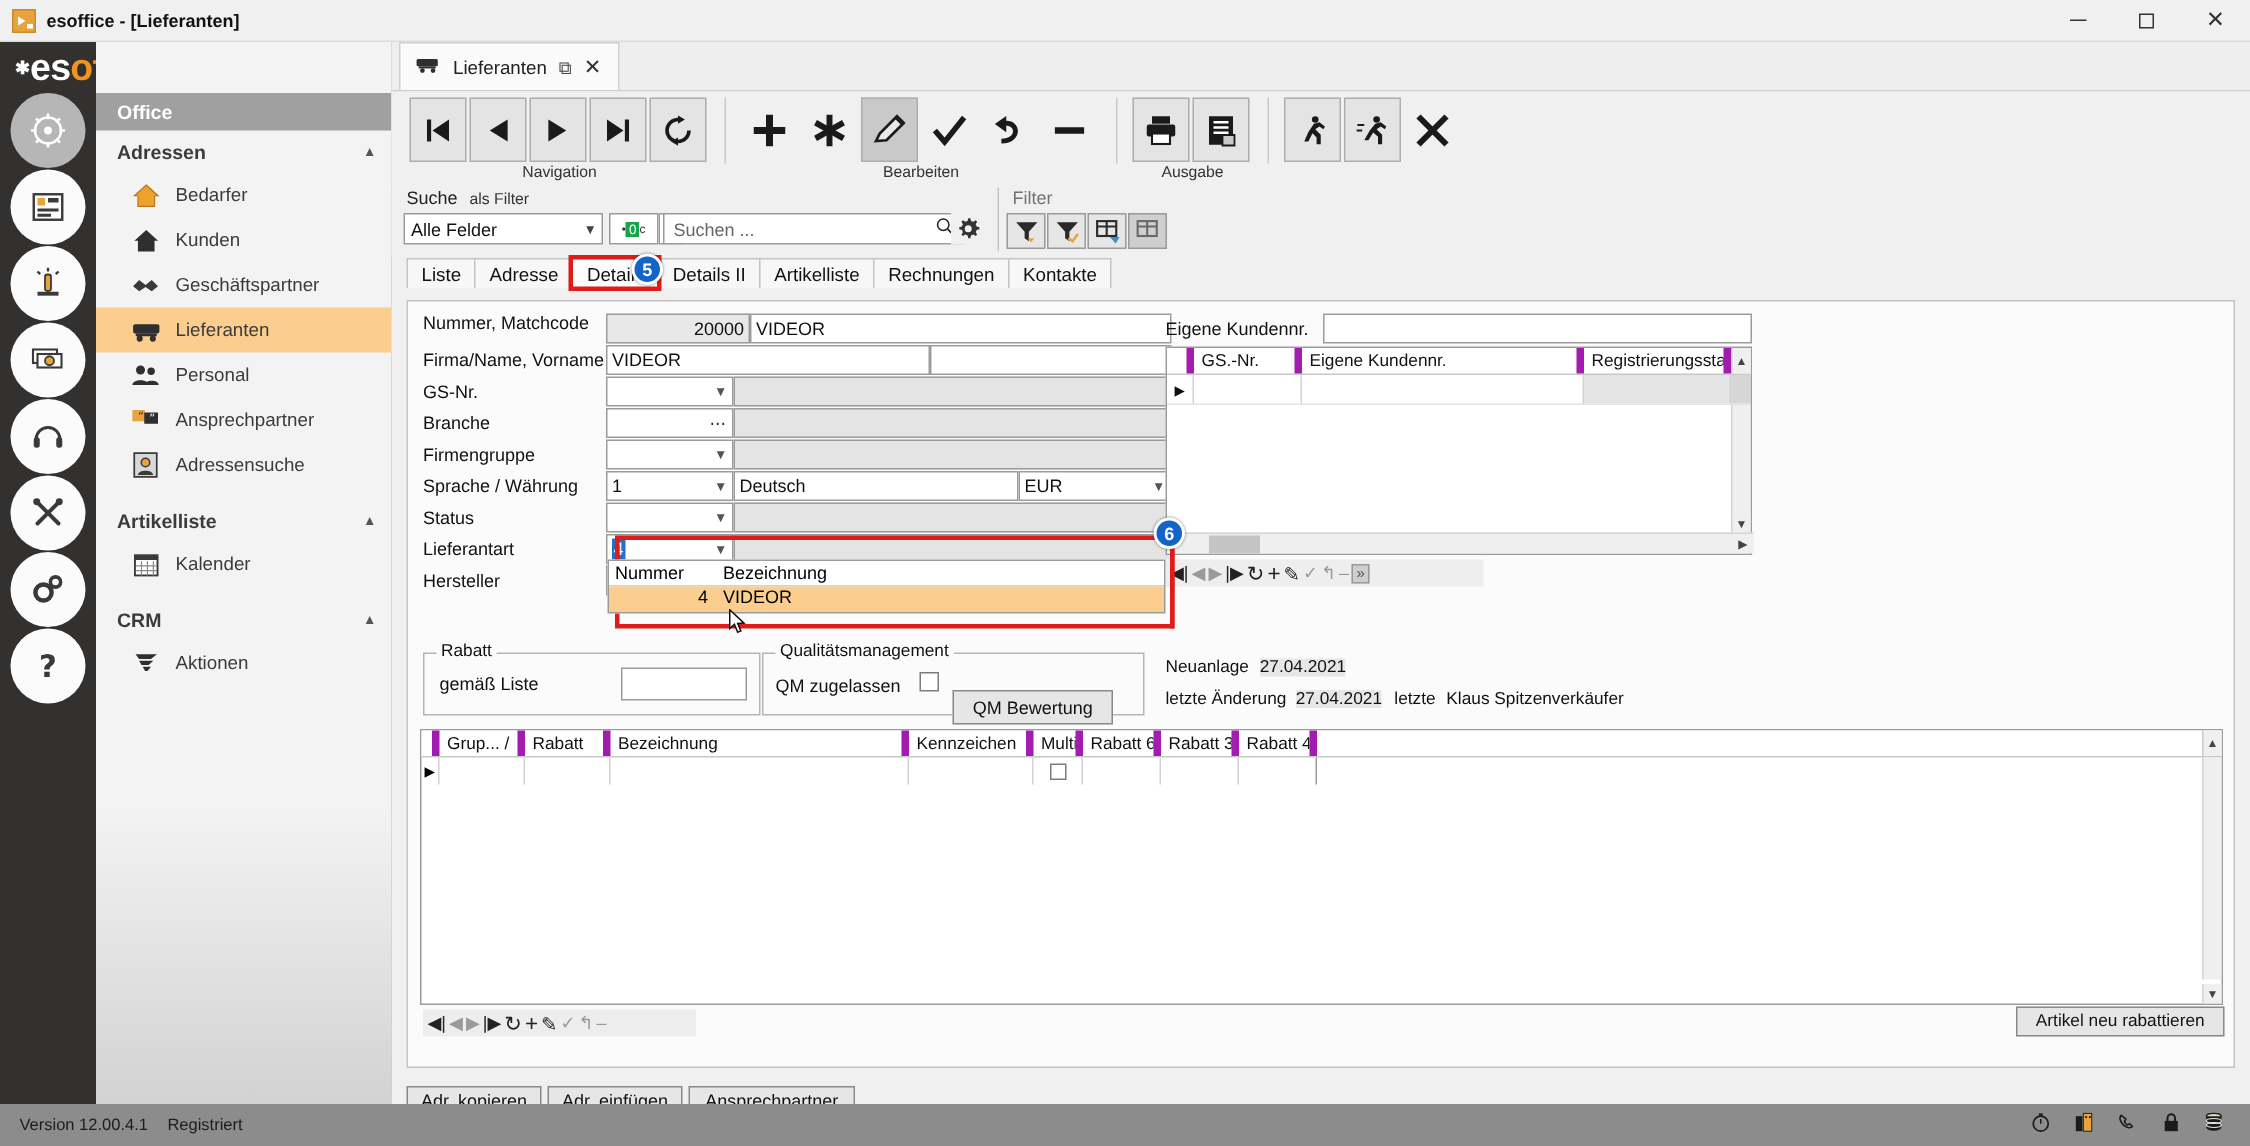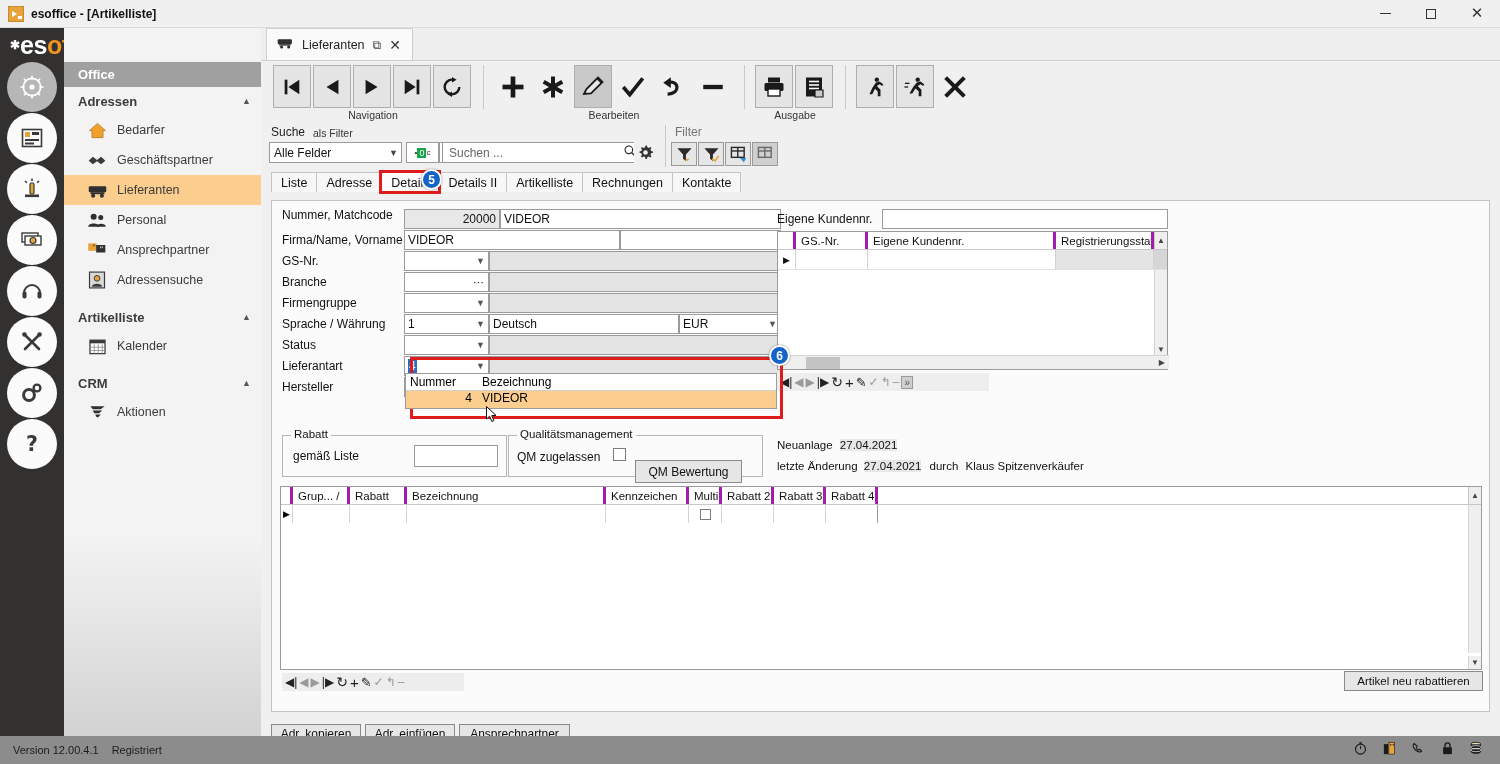--- a/index.html
+++ b/index.html
@@ -176,21 +176,21 @@
     font-size: 12px; color: #111; display: flex; align-items: center; padding: 0 3px; }
   .fld.ro { background: #e8e8e8; }
   .fld.grey { background: #e4e4e4; }
   .cv { font-size: 9px; color: #555; margin-left: auto; }
   .dots { margin-left: auto; font-size: 11px; color: #222; letter-spacing: 1px; }
 
   
   .grid { position: absolute; background: #fff; border: 1px solid #9b9b9b; }
   .gridhead { display: flex; height: 18px; background: #fff; border-bottom: 1px solid #c8c8c8;
     font-size: 11.5px; color: #111; }
-  .gcell { border-right: 3px solid #a21caf; padding-left: 5px; display: flex; align-items: center;
+  .gcell { border-right: 5px solid #a21caf; padding-left: 5px; display: flex; align-items: center;
     height: 100%; overflow: hidden; white-space: nowrap; }
   .growcell { border-right: 1px solid #d2d2d2; height: 100%; }
 
   .navbar-sm { display: flex; align-items: center; height: 18px; gap: 2px; background: #eee;
     padding: 0 3px; font-size: 12px; color: #9a9a9a; }
   .navbar-sm .on { color: #222; }
 
   .fieldset { position: absolute; border: 1px solid #b5b5b5; }
   .fieldset .legend { position: absolute; top: -8px; left: 8px; background: #fbfbfb;
      padding: 0 3px; font-size: 11.5px; color: #111; }
@@ -229,21 +229,21 @@
 
   .cursor { position: absolute; z-index: 40; width: 12px; height: 18px; }
 </style>
 </head>
 <body>
 
 <div class="app">
 
   <div class="titlebar">
     <div class="app-icon"></div>
-    <div class="title">esoffice - [Artikelliste]</div>
+    <div class="title">esoffice - [Lieferanten]</div>
     <div class="winbtns">
       <div class="winbtn">
           <i class="gl-min"></i>
         </div>
       <div class="winbtn">
           <i class="gl-max"></i>
         </div>
       <div class="winbtn">
           <span class="gl-close">✕</span>
         </div>
@@ -343,20 +343,28 @@
     <div class="nav-item">
       <span class="nav-ico">
         <svg width="19" height="19" viewBox="0 0 24 24">
             <path d="M12 3 L22 12 L19 12 L19 21 L5 21 L5 12 L2 12 Z" fill="#f0a02c" stroke="#b9761c" stroke-width="1"></path>
           </svg>
       </span>
       <span>Bedarfer</span>
     </div>
     <div class="nav-item">
       <span class="nav-ico">
+        <svg width="19" height="19" viewBox="0 0 24 24">
+            <path d="M12 3 L22 12 L19 12 L19 21 L5 21 L5 12 L2 12 Z" fill="#2f2f2f"></path>
+          </svg>
+      </span>
+      <span>Kunden</span>
+    </div>
+    <div class="nav-item">
+      <span class="nav-ico">
         <svg width="20" height="20" viewBox="0 0 24 24">
             <path d="M2 13 L7 8 L12 12 L17 8 L22 13 L17 17 L12 13.5 L7 17 Z" fill="#3a3a3a"></path>
           </svg>
       </span>
       <span>Geschäftspartner</span>
     </div>
     <div class="nav-item active">
       <span class="nav-ico">
         <svg width="21" height="21" viewBox="0 0 24 24">
             <rect x="2" y="7" width="20" height="7" rx="1.5" fill="#2f2f2f"></rect>
@@ -802,33 +810,33 @@
         <div class="btn" style="position:absolute;left:126px;top:24px;width:107px;height:23px">QM Bewertung</div>
       </div>
 
       <div style="position:absolute;left:505px;top:238px;font-size:11.5px;color:#111">
         <span>Neuanlage</span>
         <span style="background:#e7e7e7;margin-left:4px">27.04.2021</span>
       </div>
       <div style="position:absolute;left:505px;top:259px;font-size:11.5px;color:#111">
         <span>letzte Änderung</span>
         <span style="background:#e7e7e7;margin-left:3px">27.04.2021</span>
-        <span style="margin-left:5px">durch</span>
+        <span style="margin-left:5px">letzte</span>
         <span style="margin-left:4px">Klaus Spitzenverkäufer</span>
       </div>
 
       <div class="grid" style="left:8px;top:285px;width:1202px;height:184px">
         <div class="gridhead">
           <div class="gcell" style="width:12px"></div>
           <div class="gcell" style="width:57px">Grup... /</div>
           <div class="gcell" style="width:57px">Rabatt</div>
           <div class="gcell" style="width:199px">Bezeichnung</div>
           <div class="gcell" style="width:83px">Kennzeichen</div>
           <div class="gcell" style="width:33px">Multi</div>
-          <div class="gcell" style="width:52px">Rabatt 2</div>
+          <div class="gcell" style="width:52px">Rabatt 6</div>
           <div class="gcell" style="width:52px">Rabatt 3</div>
           <div class="gcell" style="width:52px">Rabatt 4</div>
           <div class="gcell" style="flex:1;border-right:none"></div>
           <div style="width:13px;background:#efefef;border-left:1px solid #c8c8c8;display:flex;align-items:center;justify-content:center;font-size:8px;color:#444">▲</div>
         </div>
         <div style="display:flex;height:18px;font-size:11.5px">
           <div class="growcell" style="width:12px;display:flex;align-items:center;justify-content:center;font-size:9px">▶</div>
           <div class="growcell" style="width:57px"></div>
           <div class="growcell" style="width:57px"></div>
           <div class="growcell" style="width:199px"></div>

